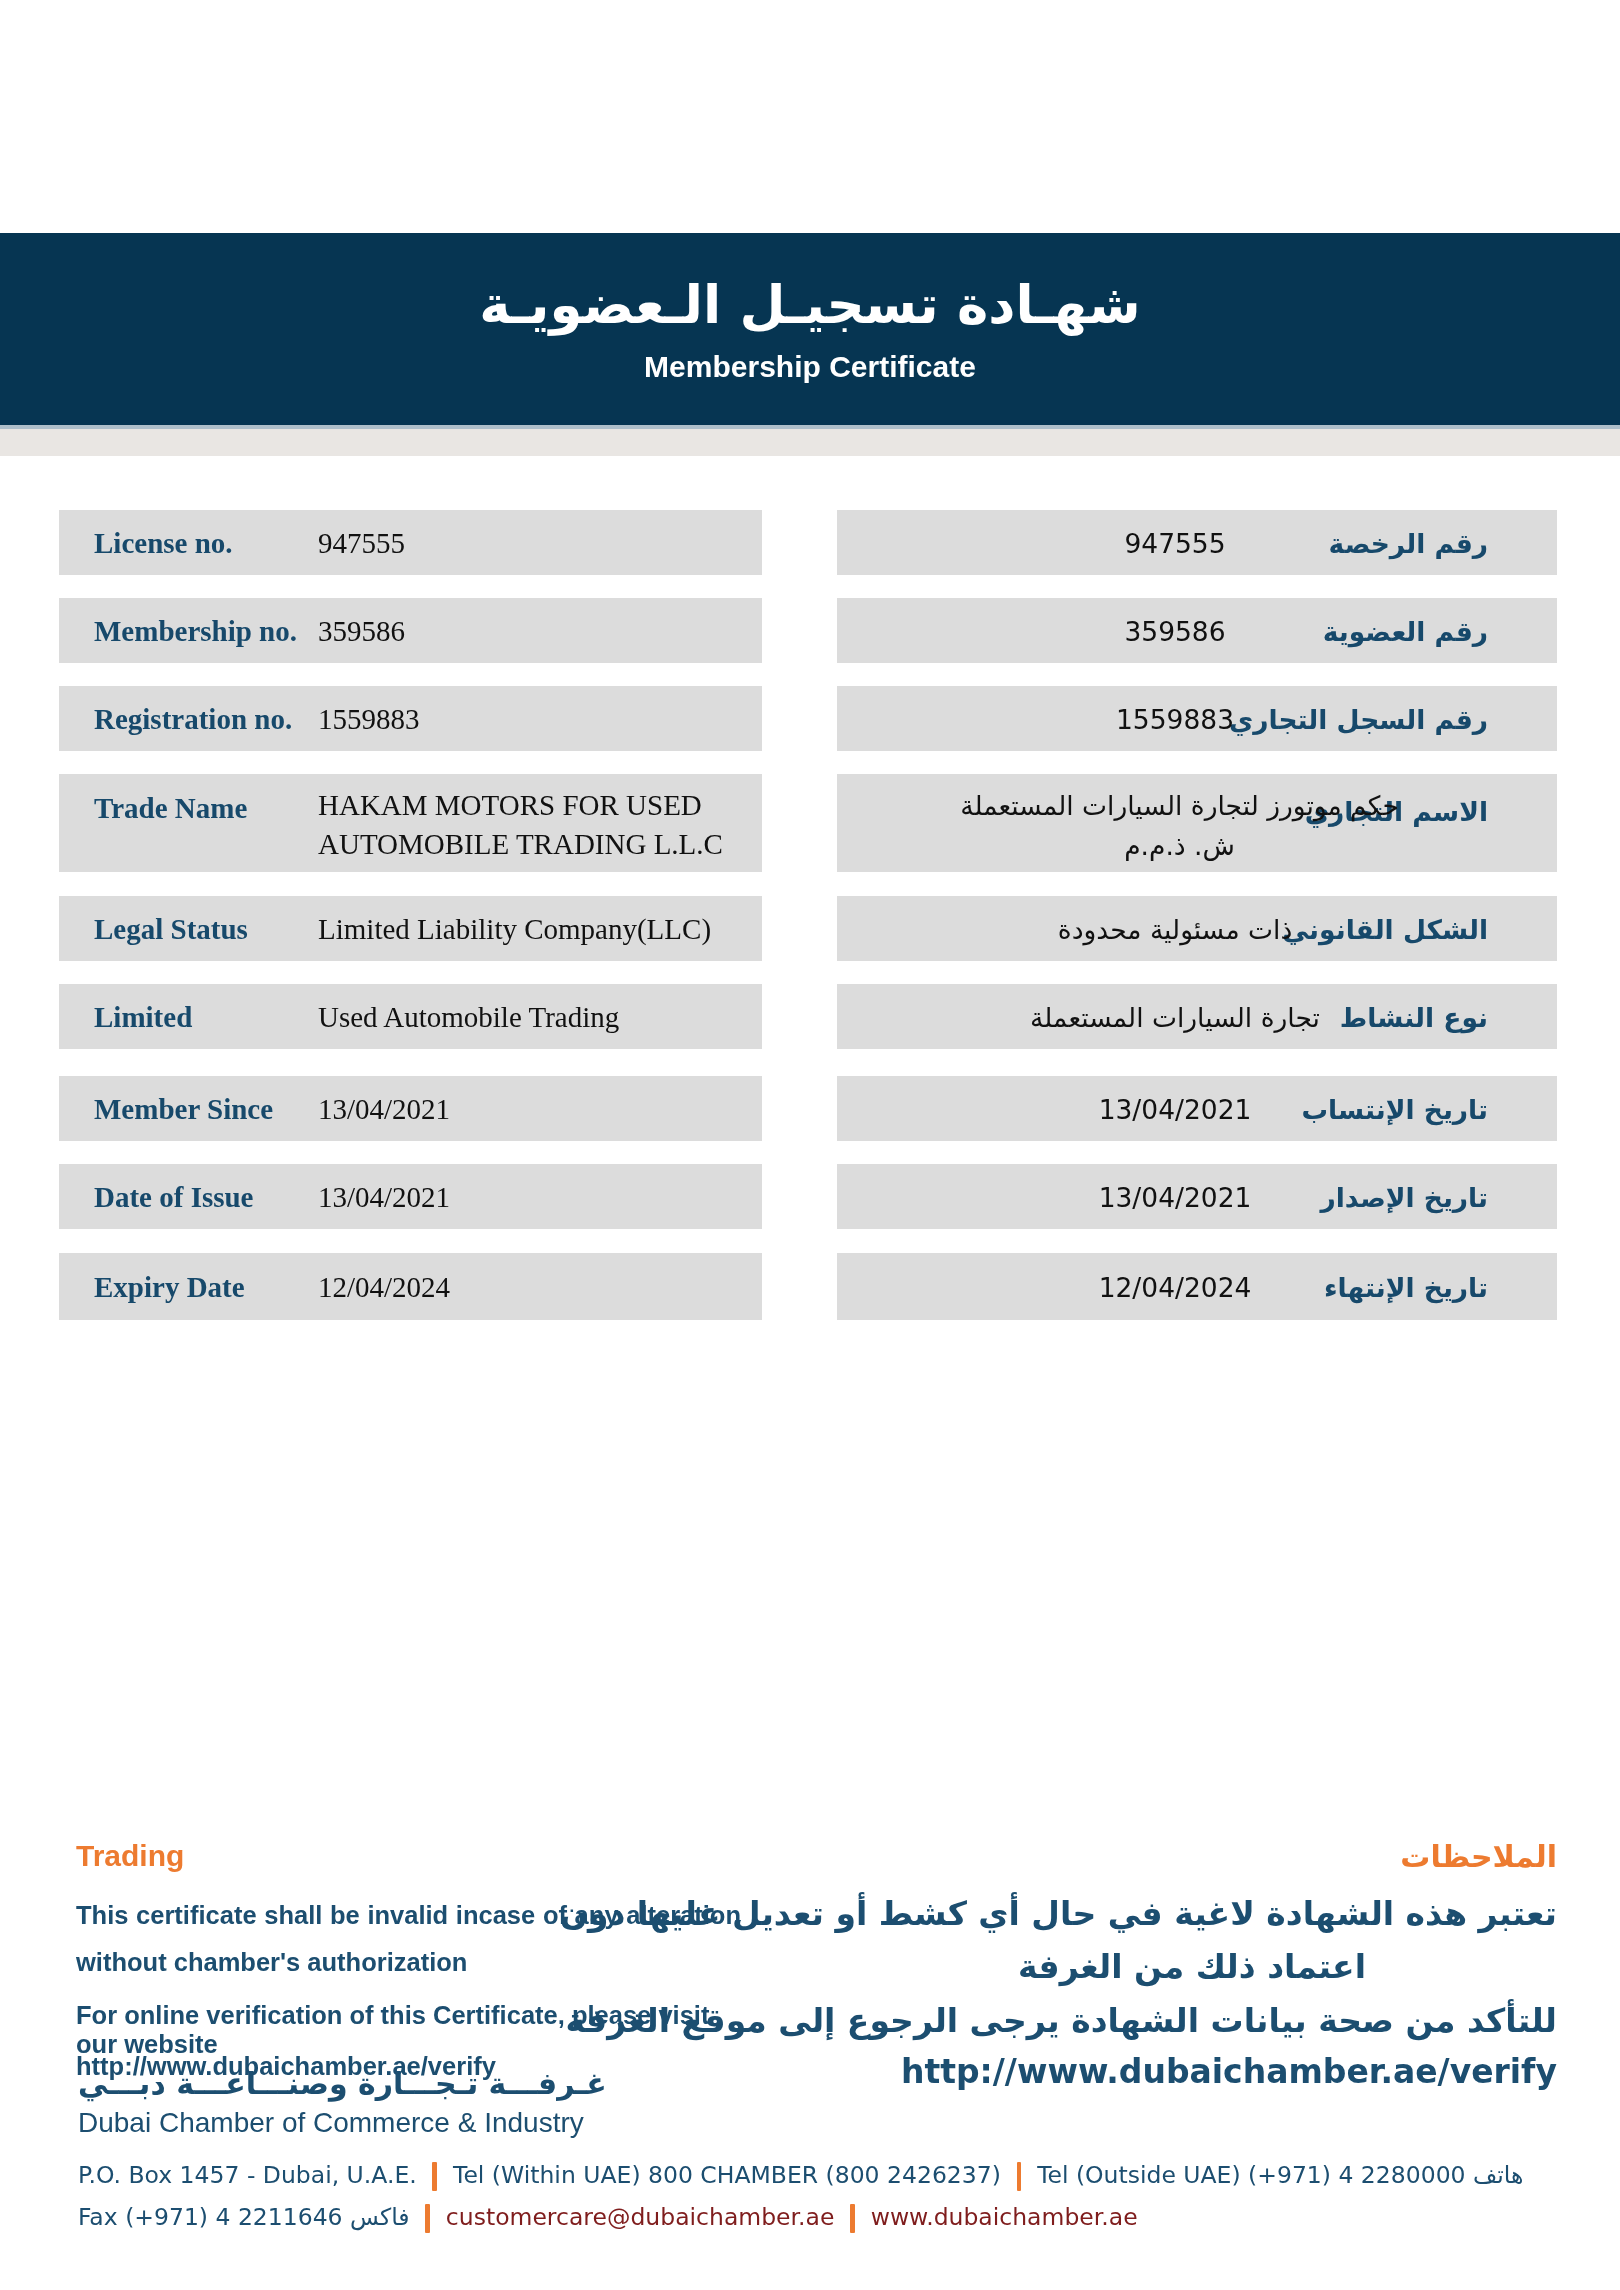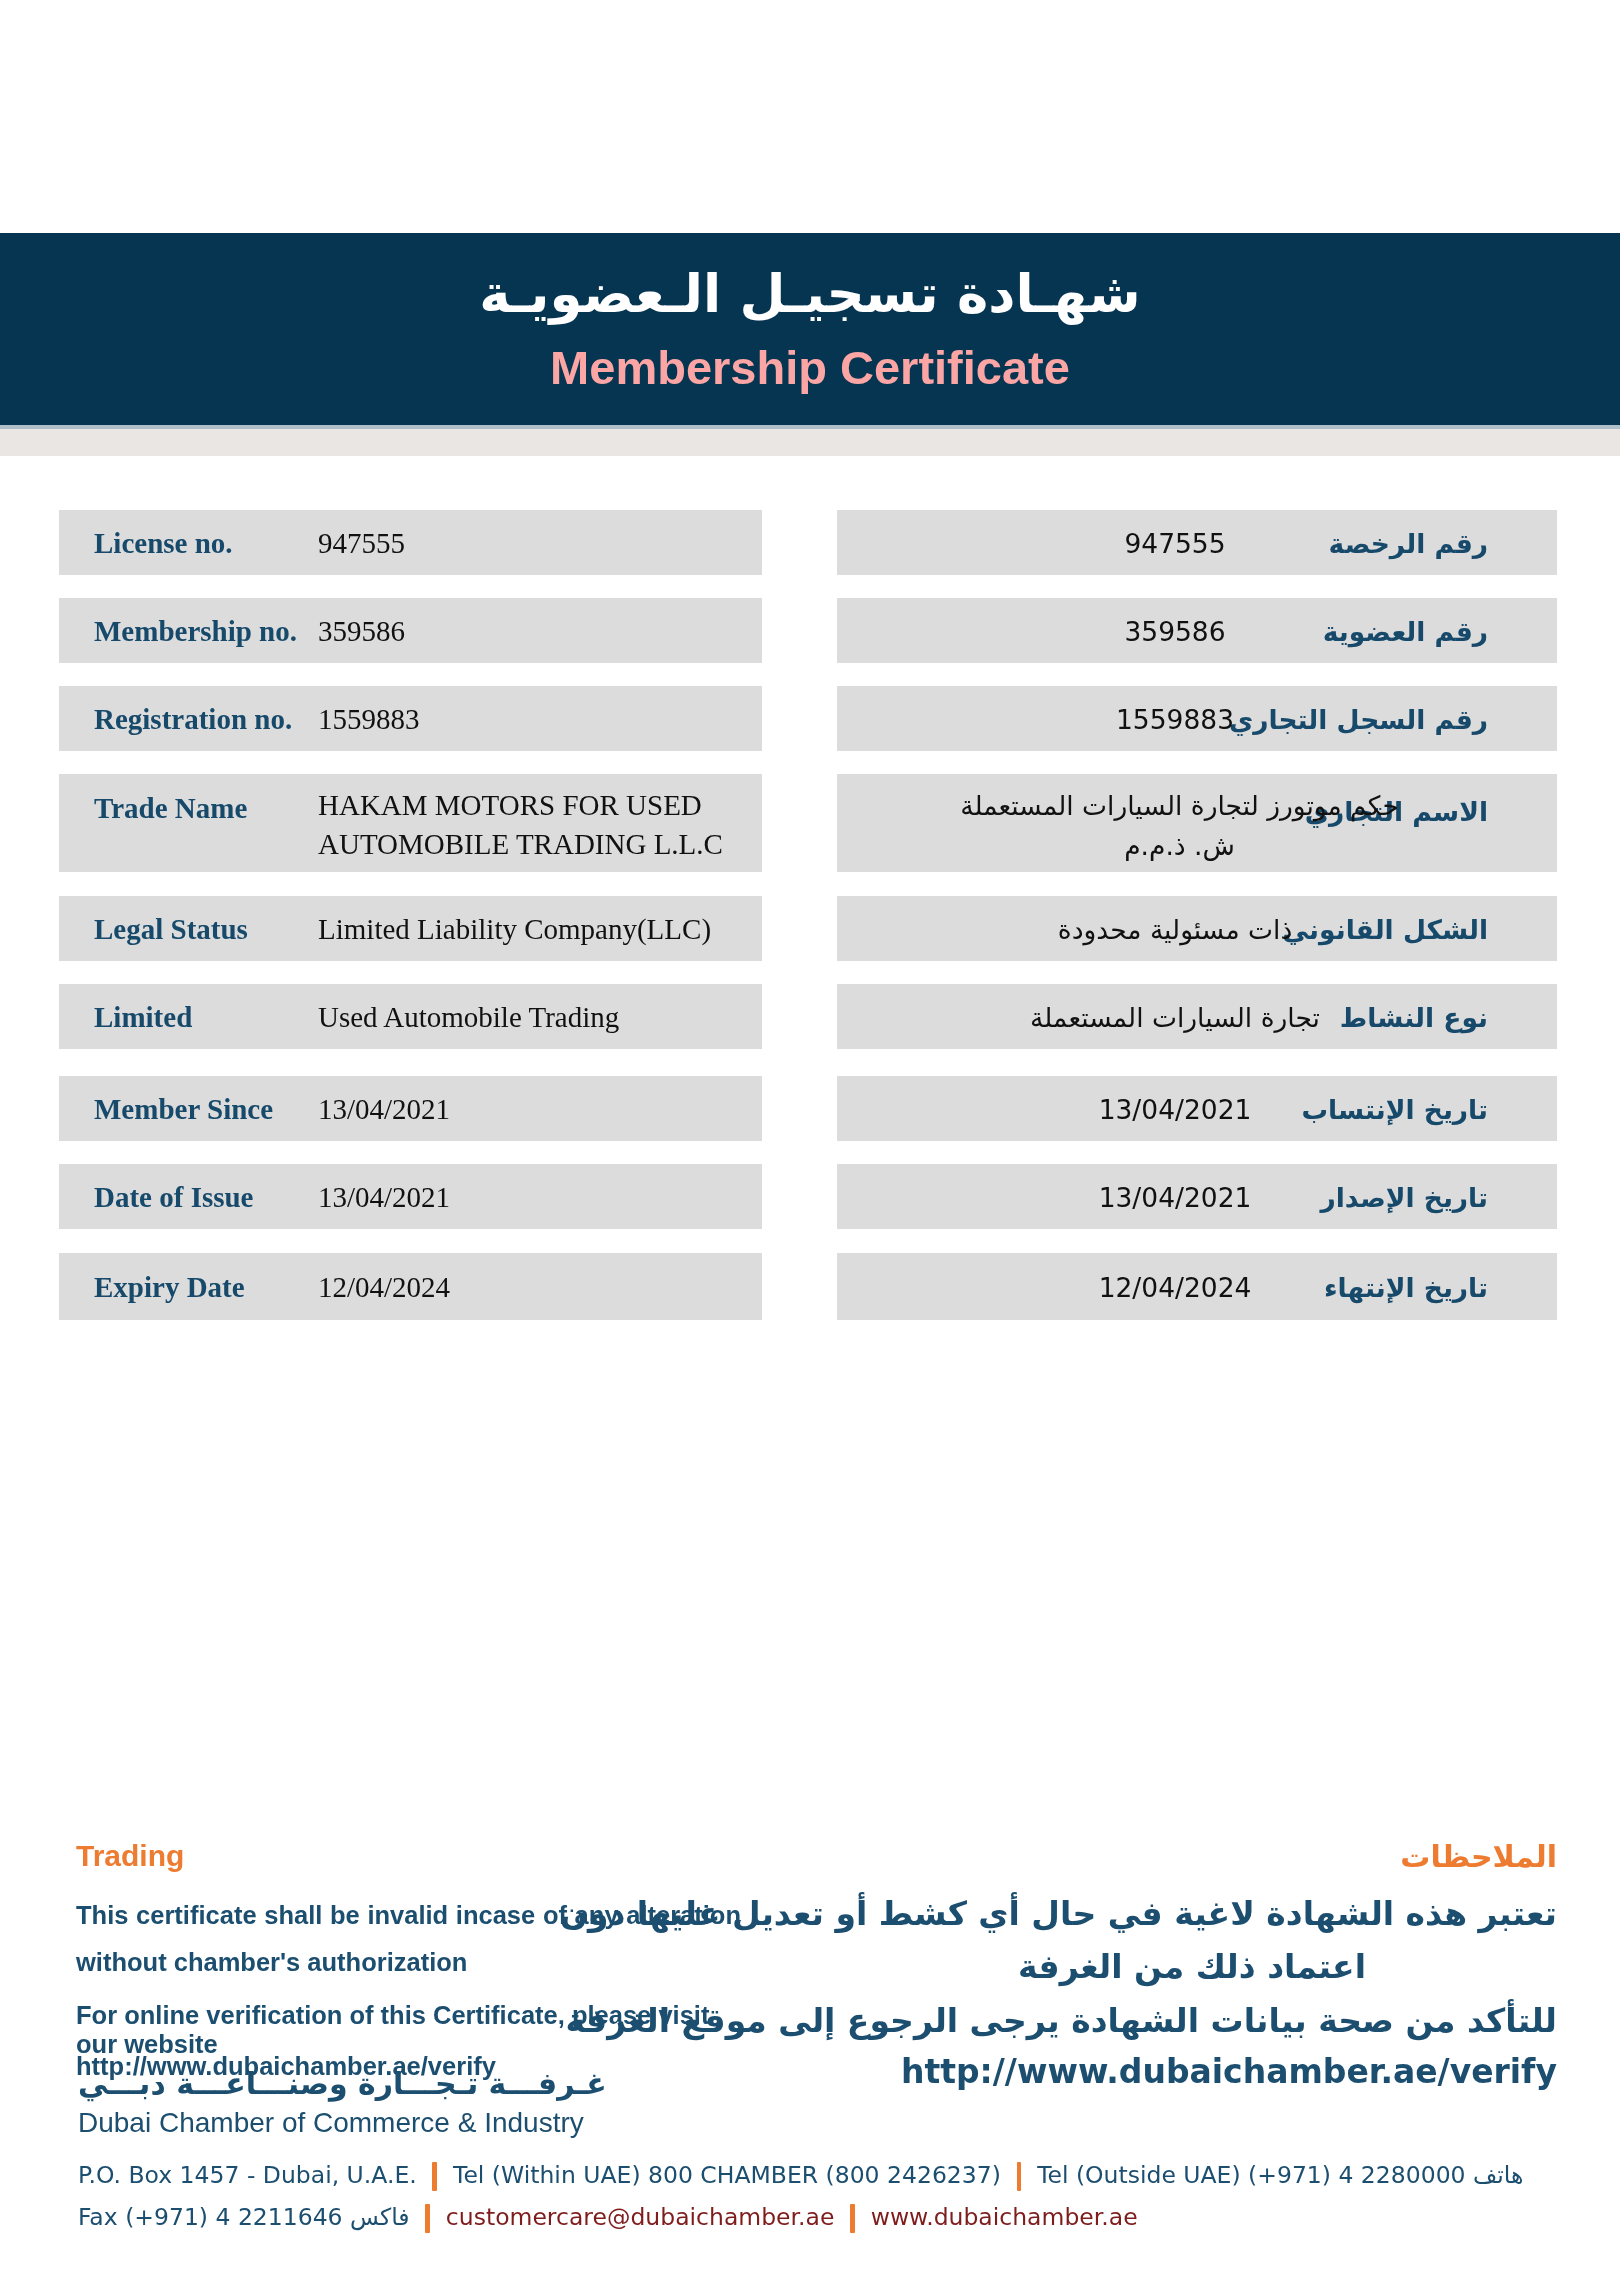--- a/index.html
+++ b/index.html
@@ -11,21 +11,21 @@
   
   .band{
     position:absolute;left:0;top:233px;width:1620px;height:192px;background:#063552;
     display:flex;flex-direction:column;align-items:center;justify-content:center;gap:15.7px;
   }
   .band .title-ar{
     color:#ffffff;font-family:"DejaVu Sans",sans-serif;font-weight:bold;font-size:53px;
     direction:rtl;letter-spacing:1px;
   }
   .band .title-en{
-    color:#fca5a5;font-family:"Liberation Sans",sans-serif;font-weight:bold;font-size:47px;
+    color:#ffffff;font-family:"Liberation Sans",sans-serif;font-weight:bold;font-size:30px;
   }
   .band-underline{position:absolute;left:0;top:425px;width:1620px;height:3.9px;background:#aebfca;}
   .gray-strip{position:absolute;left:0;top:429px;width:1620px;height:26.5px;background:#e9e6e3;}
 
   
   .row{position:absolute;background:#dcdcdc;height:65px;}
   .row.en{left:59px;width:703px;}
   .row.ar{left:837px;width:720px;direction:rtl;}
   .row.tall{height:98px;}
 

